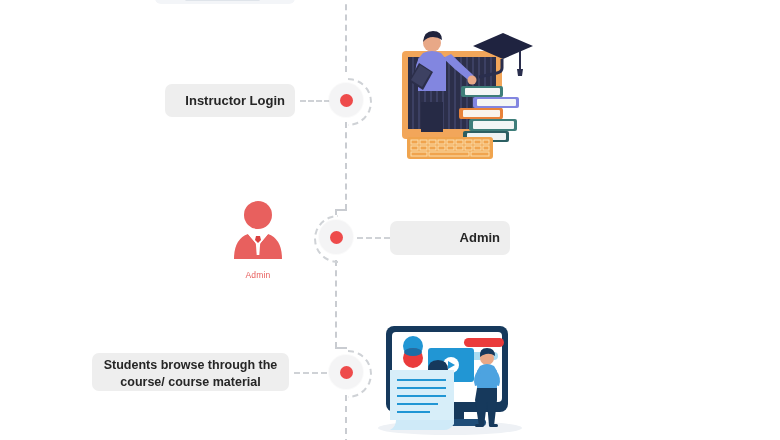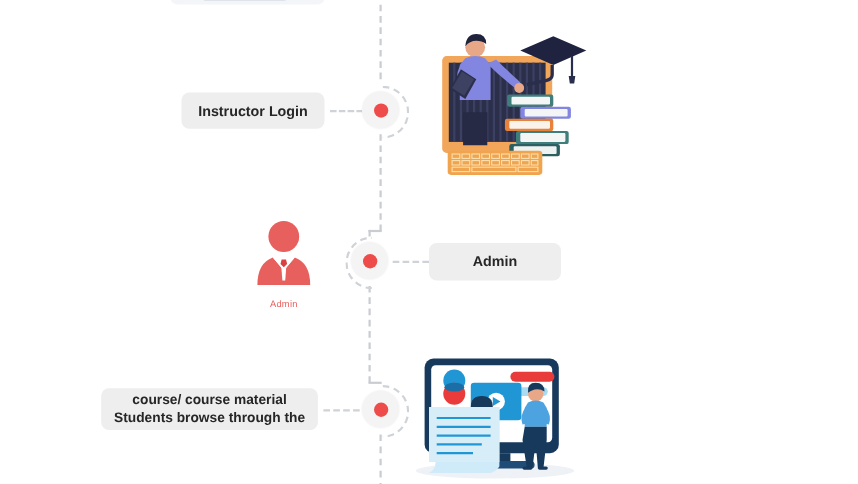--- a/index.html
+++ b/index.html
@@ -61,21 +61,21 @@
   .ring-clip-left  { clip-path: inset(0 50% 0 0); }
   .ring-clip-right { clip-path: inset(0 0 0 50%); }
 
   
   .pill {
     position: absolute;
     background: #eeeeee;
     border-radius: 7px;
     display: flex;
     align-items: center;
-    justify-content: center;
+    justify-content: flex-end;
     text-align: center;
     color: #262626;
     font-weight: bold;
     font-size: 13px;
     line-height: 1.35;
     padding: 0 10px;
     box-sizing: border-box;
   }
   .pill.two-line { font-size: 12.5px; }
 
@@ -238,22 +238,22 @@
   <div class="node-ring ring-clip-left" style="left:314px; top:215px;"></div>
   <div class="node" style="left:319px; top:220px;">
     <span class="dot"></span>
   </div>
   <div class="connector" style="left:357px; top:237px; width:33px;"></div>
   <div class="pill" style="left:390px; top:221px; width:120px; height:34px;">
     <span>Admin</span>
   </div>
 
   <div class="pill two-line" style="left:92px; top:353px; width:197px; height:38px; flex-direction:column;">
+    <span>Students browse through the</span>
     <span>course/ course material</span>
-    <span>Students browse through the</span>
   </div>
   <div class="connector" style="left:294px; top:372px; width:33px;"></div>
   <div class="node-ring ring-clip-right" style="left:324px; top:350px;"></div>
   <div class="node" style="left:329px; top:355px;">
     <span class="dot"></span>
   </div>
 
   <svg class="illus" style="left:372px; top:318px;" width="160" height="122" viewBox="0 0 160 122">
 
     <ellipse cx="78" cy="110" rx="72" ry="7" fill="#eef1f5"></ellipse>

